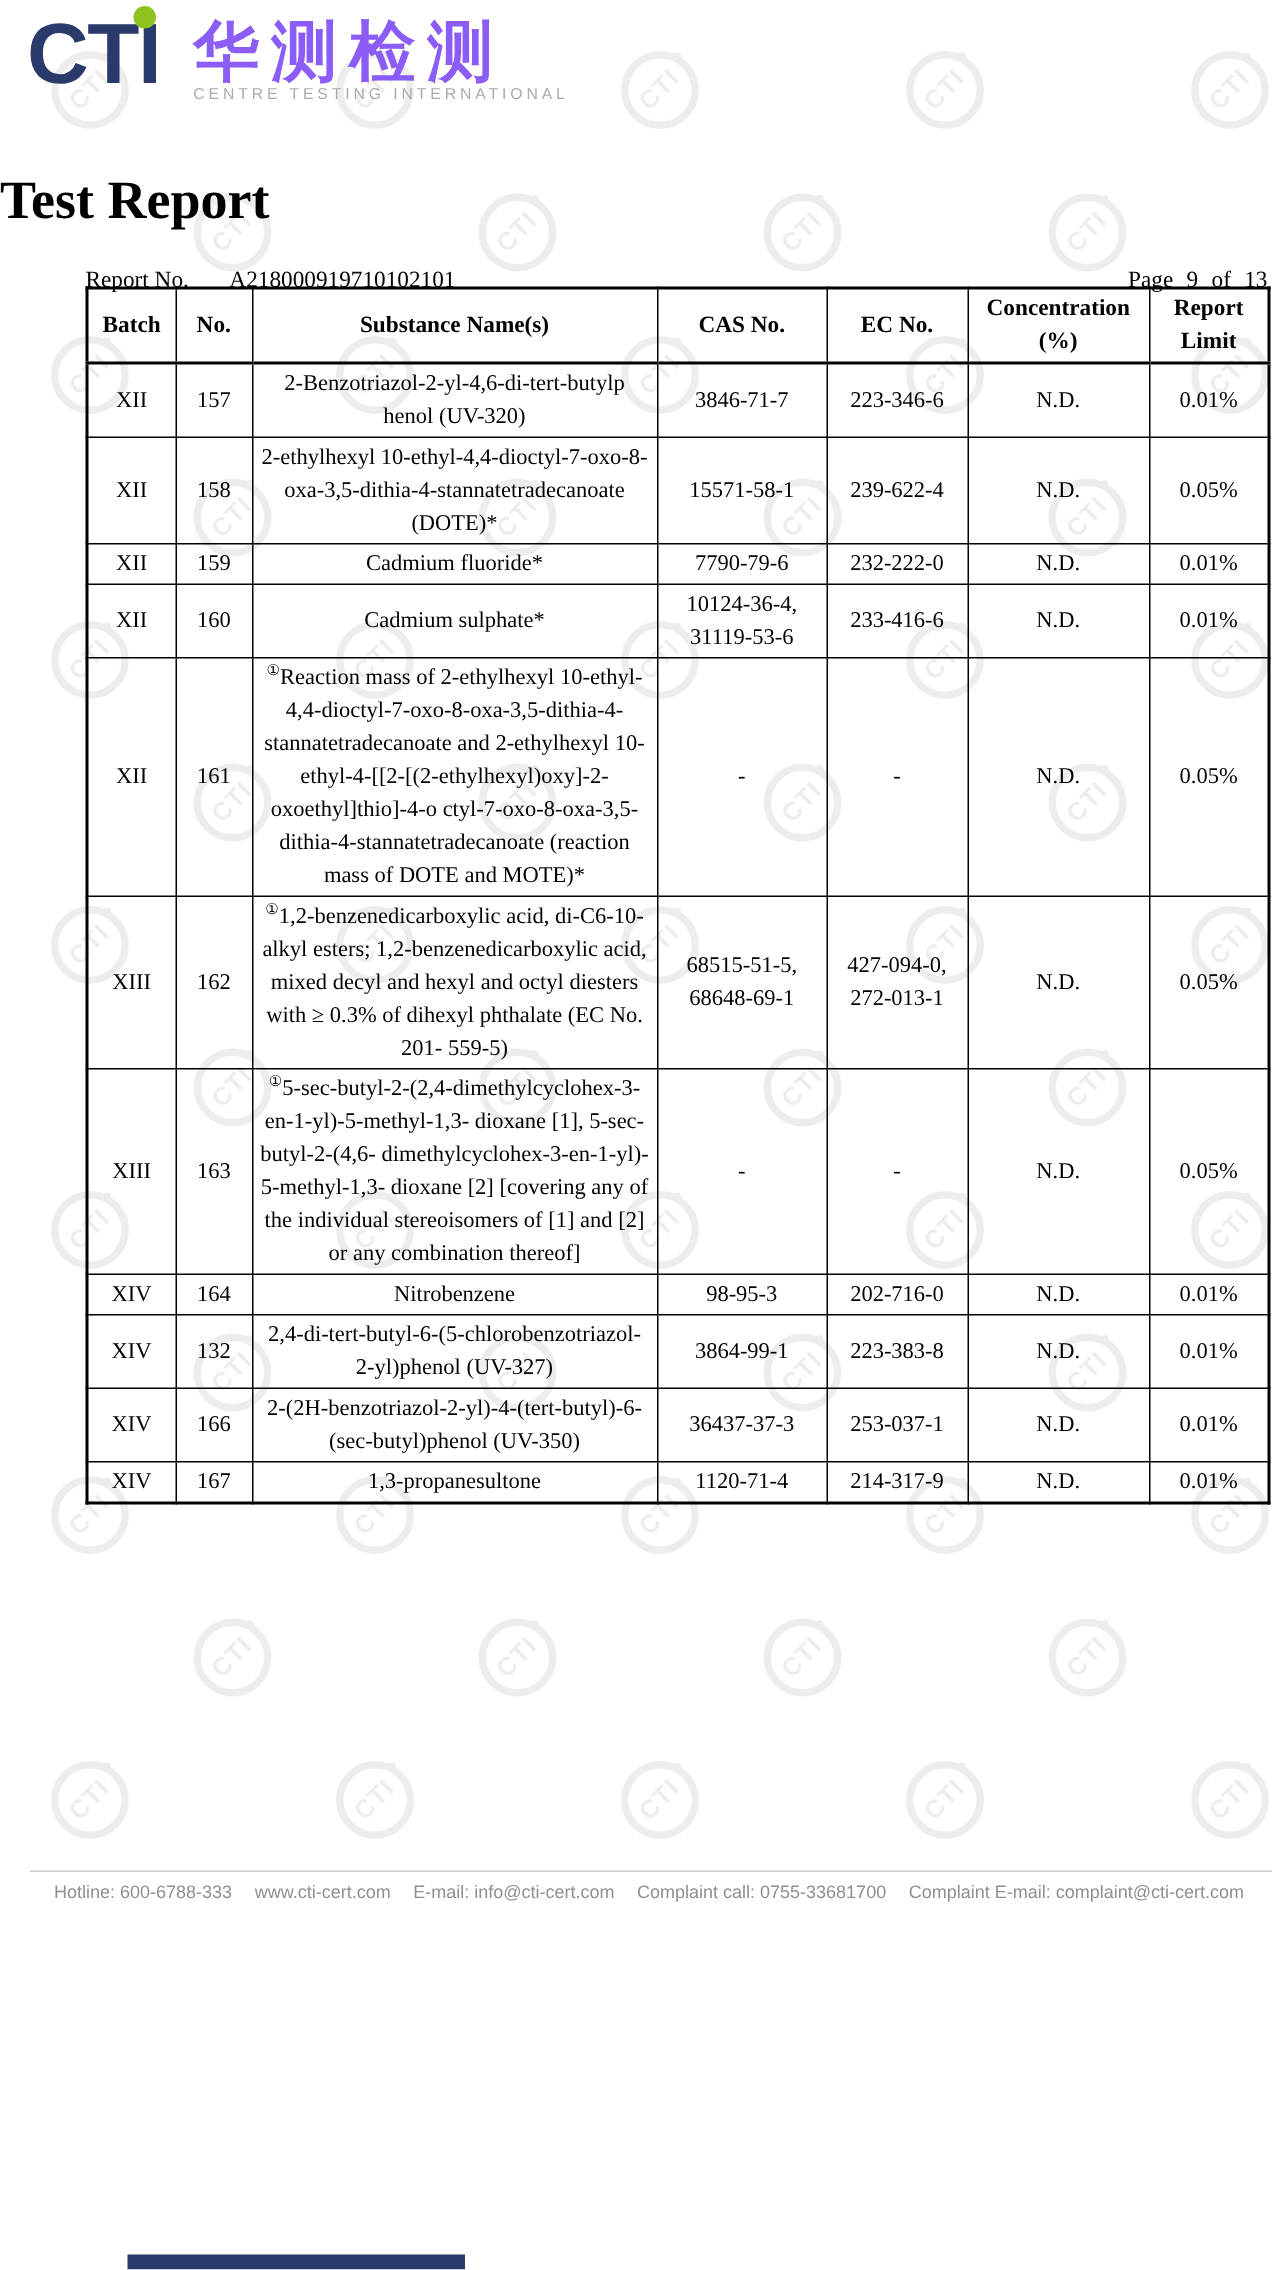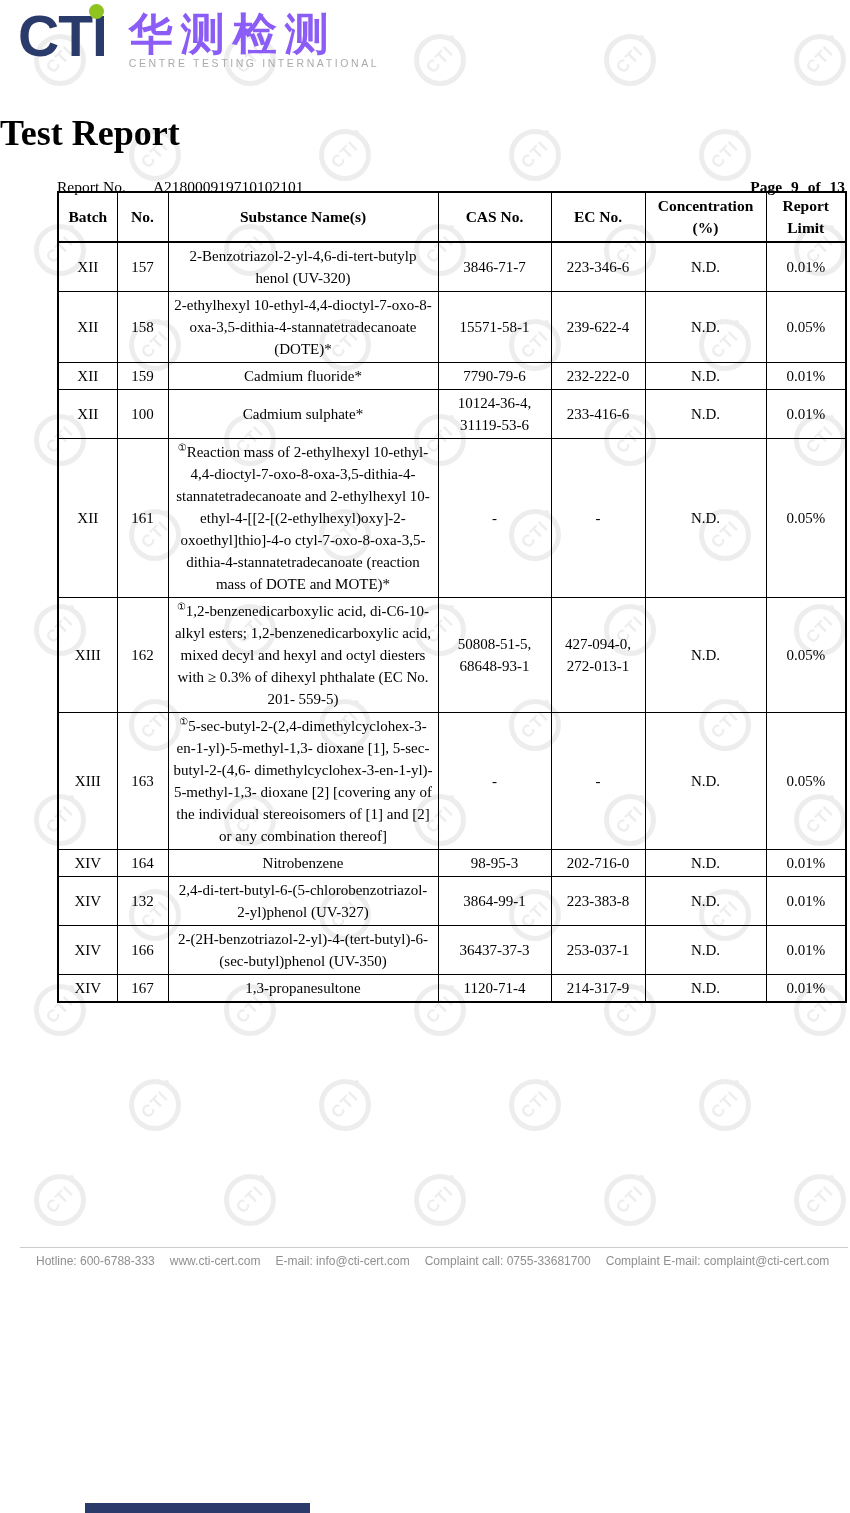--- a/index.html
+++ b/index.html
@@ -31,21 +31,21 @@
                   line-height:38px; color:#8b5cf6; letter-spacing:8px; }
   .logo-sub { margin-top:3px; font-family:"Liberation Sans", sans-serif; font-size:10.5px;
               color:#aaaaaa; letter-spacing:2.6px; white-space:nowrap; }
 
   
   h1.title { position:absolute; left:0; right:0; top:112px; text-align:left;
              font-size:36px; font-weight:bold; letter-spacing:0px; }
   .meta { position:absolute; left:57px; top:178px; width:788px;
           display:flex; justify-content:space-between; font-size:15.5px; }
   .meta .rn-value { margin-left:27px; }
-  .meta-right { word-spacing:5px;font-weight:bold; }
+  .meta-right { word-spacing:5px; }
 
   
   table.report { position:absolute; left:57px; top:191px; width:788px;
                  border-collapse:collapse; table-layout:fixed;
                  font-size:15px; }
   table.report th, table.report td { border:1px solid #000; text-align:center;
                  vertical-align:middle; padding:2px 4px; line-height:22px; }
   table.report { border:2px solid #000; }
   table.report thead th { font-weight:bold; white-space:pre-line; height:50px;
                  border-bottom:2px solid #000; font-size:15.5px; }
@@ -431,41 +431,41 @@
           <td>XII</td>
           <td>159</td>
           <td>Cadmium fluoride*</td>
           <td>7790-79-6</td>
           <td>232-222-0</td>
           <td>N.D.</td>
           <td>0.01%</td>
         </tr>
         <tr>
           <td>XII</td>
-          <td>100</td>
+          <td>160</td>
           <td>Cadmium sulphate*</td>
           <td>10124-36-4, 31119-53-6</td>
           <td>233-416-6</td>
           <td>N.D.</td>
           <td>0.01%</td>
         </tr>
         <tr>
           <td>XII</td>
           <td>161</td>
           <td><sup>①</sup>Reaction mass of 2-ethylhexyl 10-ethyl-4,4-dioctyl-7-oxo-8-oxa-3,5-dithia-4-stannatetradecanoate and 2-ethylhexyl 10-ethyl-4-[[2-[(2-ethylhexyl)oxy]-2-oxoethyl]thio]-4-o ctyl-7-oxo-8-oxa-3,5-dithia-4-stannatetradecanoate (reaction mass of DOTE and MOTE)*</td>
           <td>-</td>
           <td>-</td>
           <td>N.D.</td>
           <td>0.05%</td>
         </tr>
         <tr>
           <td>XIII</td>
           <td>162</td>
           <td><sup>①</sup>1,2-benzenedicarboxylic acid, di-C6-10-alkyl esters; 1,2-benzenedicarboxylic acid, mixed decyl and hexyl and octyl diesters with ≥ 0.3% of dihexyl phthalate (EC No. 201- 559-5)</td>
-          <td>50808-51-5, 68648-93-1</td>
+          <td>68515-51-5, 68648-69-1</td>
           <td>427-094-0, 272-013-1</td>
           <td>N.D.</td>
           <td>0.05%</td>
         </tr>
         <tr>
           <td>XIII</td>
           <td>163</td>
           <td><sup>①</sup>5-sec-butyl-2-(2,4-dimethylcyclohex-3-en-1-yl)-5-methyl-1,3- dioxane [1], 5-sec-butyl-2-(4,6- dimethylcyclohex-3-en-1-yl)- 5-methyl-1,3- dioxane [2] [covering any of the individual stereoisomers of [1] and [2] or any combination thereof]</td>
           <td>-</td>
           <td>-</td>

